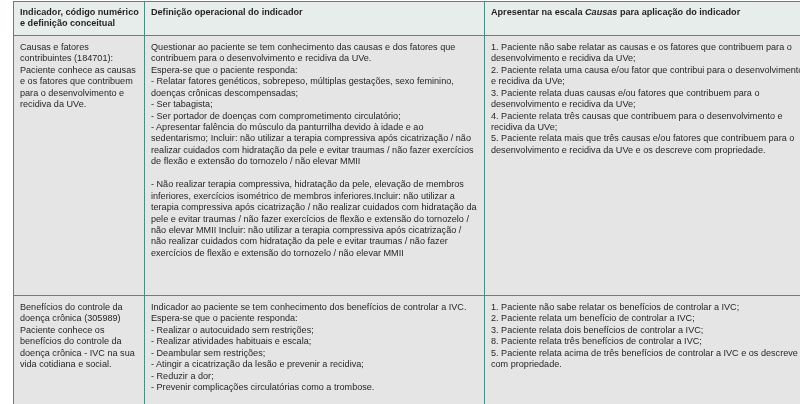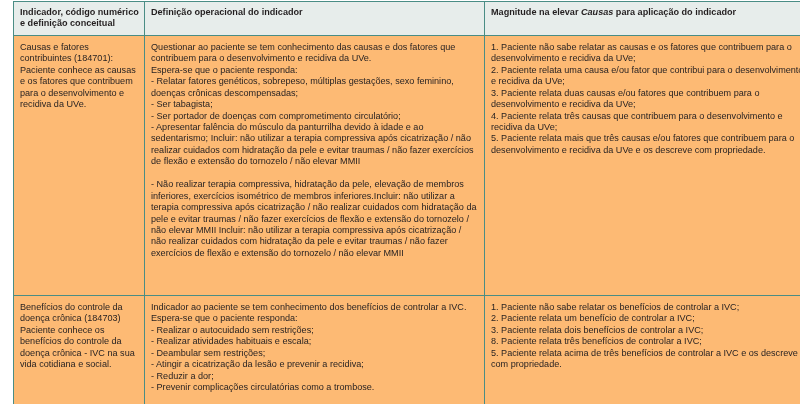--- a/index.html
+++ b/index.html
@@ -45,21 +45,21 @@
     vertical-align: top;
     padding: 5px 5px 5px 6px;
     border-right: 1.1px solid #4a8d85;
     border-bottom: 1.1px solid #4a8d85;
     height: 17px;
     box-sizing: border-box;
   }
   thead th:last-child { border-right: none; }
 
   tbody td {
-    background: #fdba74;
+    background: #e5e5e5;
     font-size: 9.1px;
     line-height: 11.45px;
     text-align: left;
     vertical-align: top;
     padding: 6px 6px 6px 6px;
     border-right: 1.1px solid #4a8d85;
     border-bottom: 1.1px solid #4a8d85;
     box-sizing: border-box;
   }
   tbody td:last-child { border-right: none; }
@@ -81,21 +81,21 @@
   <table class="indicator-table">
     <colgroup>
       <col class="c1">
       <col class="c2">
       <col class="c3">
     </colgroup>
     <thead>
       <tr>
         <th>Indicador, código numérico e definição conceitual</th>
         <th>Definição operacional do indicador</th>
-        <th><span>Magnitude na elevar </span><span class="it">Causas</span><span> para aplicação do indicador</span></th>
+        <th><span>Apresentar na escala </span><span class="it">Causas</span><span> para aplicação do indicador</span></th>
       </tr>
     </thead>
     <tbody>
       <tr class="row1">
         <td>
           <p class="cell-para">Causas e fatores contribuintes (184701):</p>
           <p class="cell-para">Paciente conhece as causas e os fatores que contribuem para o desenvolvimento e recidiva da UVe.</p>
         </td>
         <td>
           <p class="cell-para">Questionar ao paciente se tem conhecimento das causas e dos fatores que contribuem para o desenvolvimento e recidiva da UVe.</p>
@@ -110,21 +110,21 @@
         <td>
           <p class="cell-para">1. Paciente não sabe relatar as causas e os fatores que contribuem para o desenvolvimento e recidiva da UVe;</p>
           <p class="cell-para">2. Paciente relata uma causa e/ou fator que contribui para o desenvolvimento e recidiva da UVe;</p>
           <p class="cell-para">3. Paciente relata duas causas e/ou fatores que contribuem para o desenvolvimento e recidiva da UVe;</p>
           <p class="cell-para">4. Paciente relata três causas que contribuem para o desenvolvimento e recidiva da UVe;</p>
           <p class="cell-para">5. Paciente relata mais que três causas e/ou fatores que contribuem para o desenvolvimento e recidiva da UVe e os descreve com propriedade.</p>
         </td>
       </tr>
       <tr class="row2">
         <td>
-          <p class="cell-para">Benefícios do controle da doença crônica (184703)</p>
+          <p class="cell-para">Benefícios do controle da doença crônica (305989)</p>
           <p class="cell-para">Paciente conhece os benefícios do controle da doença crônica - IVC na sua vida cotidiana e social.</p>
         </td>
         <td>
           <p class="cell-para">Indicador ao paciente se tem conhecimento dos benefícios de controlar a IVC.</p>
           <p class="cell-para">Espera-se que o paciente responda:</p>
           <p class="cell-para">- Realizar o autocuidado sem restrições;</p>
           <p class="cell-para">- Realizar atividades habituais e escala;</p>
           <p class="cell-para">- Deambular sem restrições;</p>
           <p class="cell-para">- Atingir a cicatrização da lesão e prevenir a recidiva;</p>
           <p class="cell-para">- Reduzir a dor;</p>

